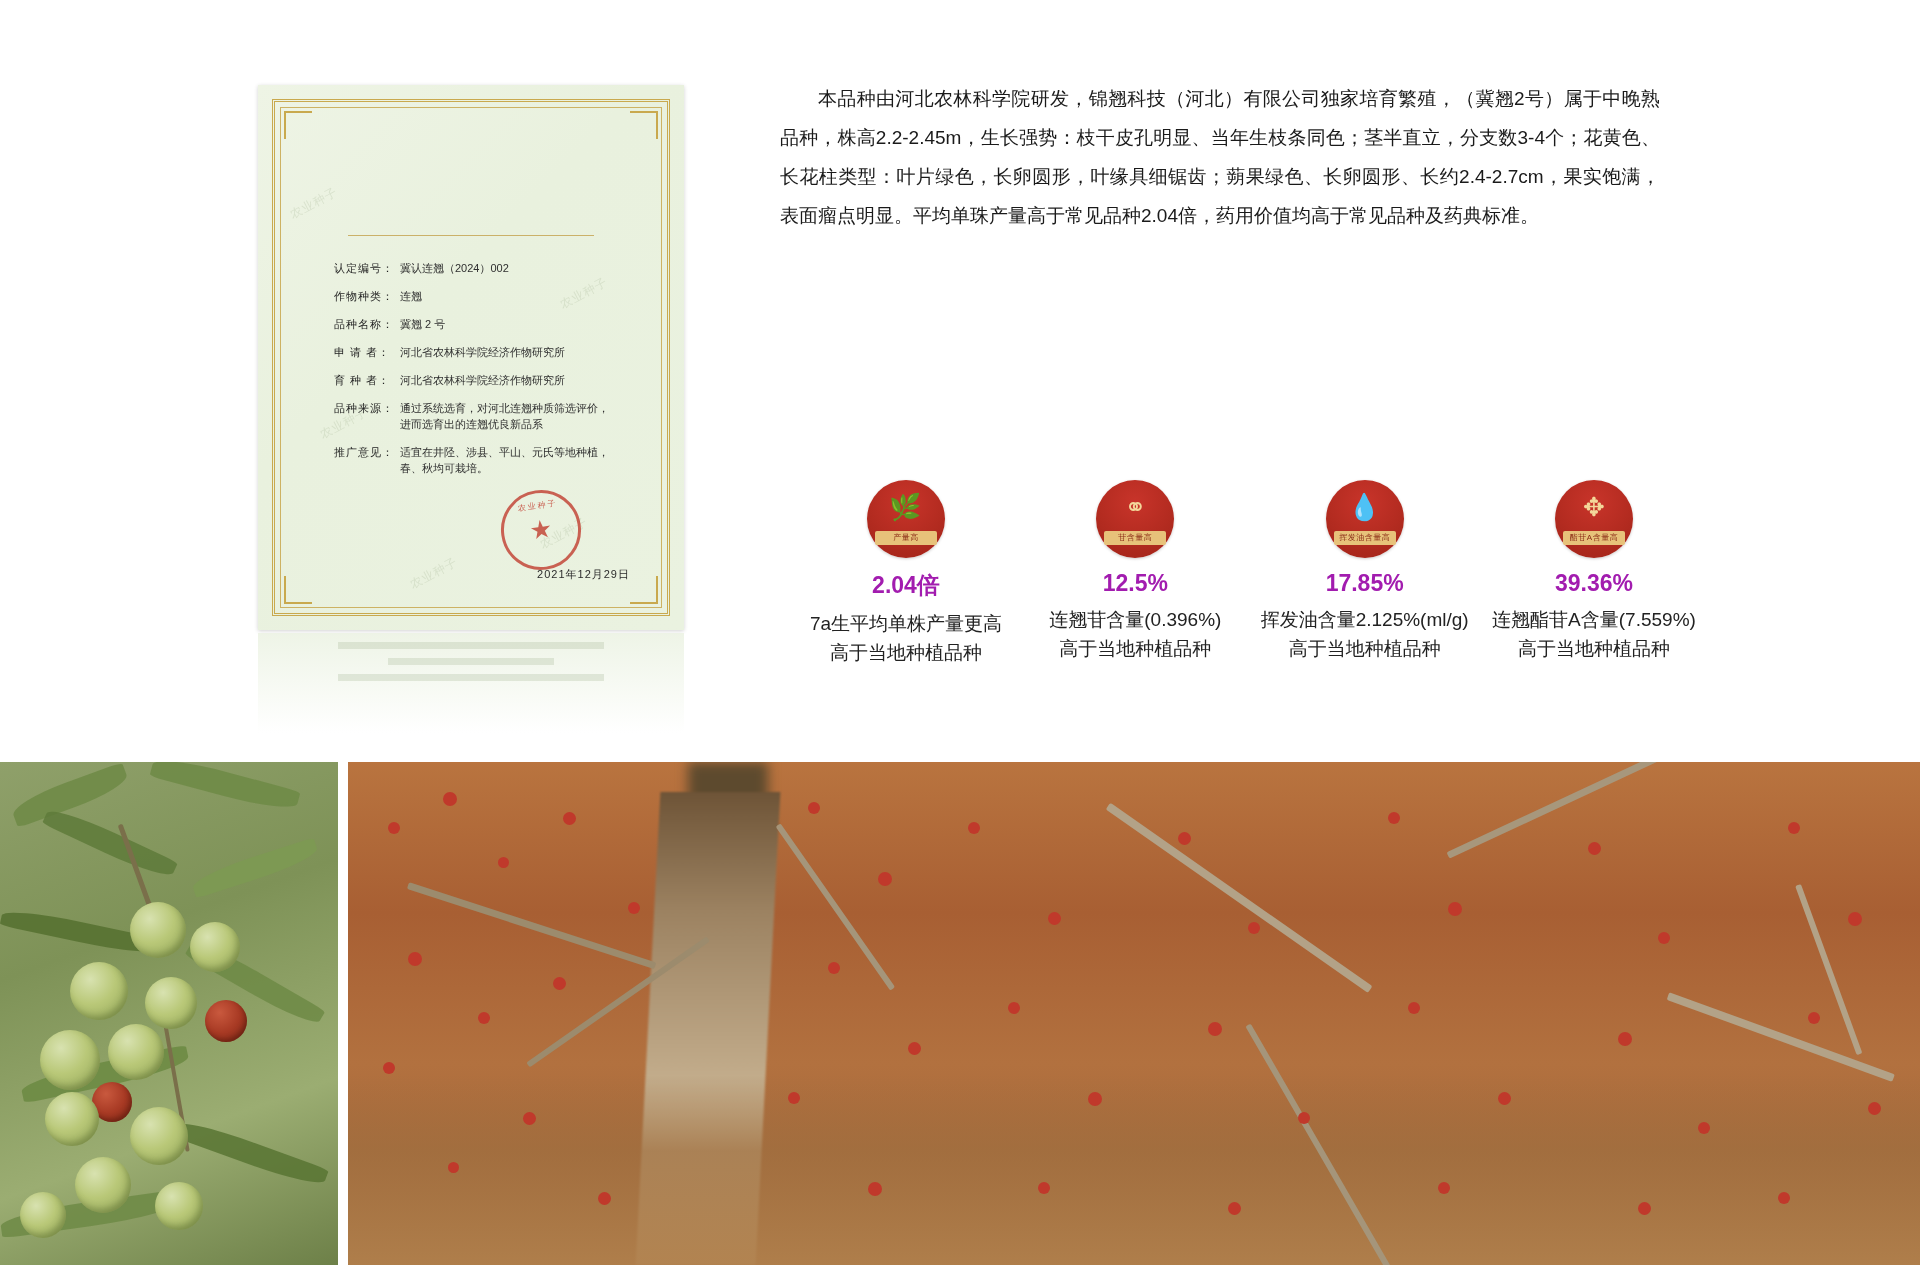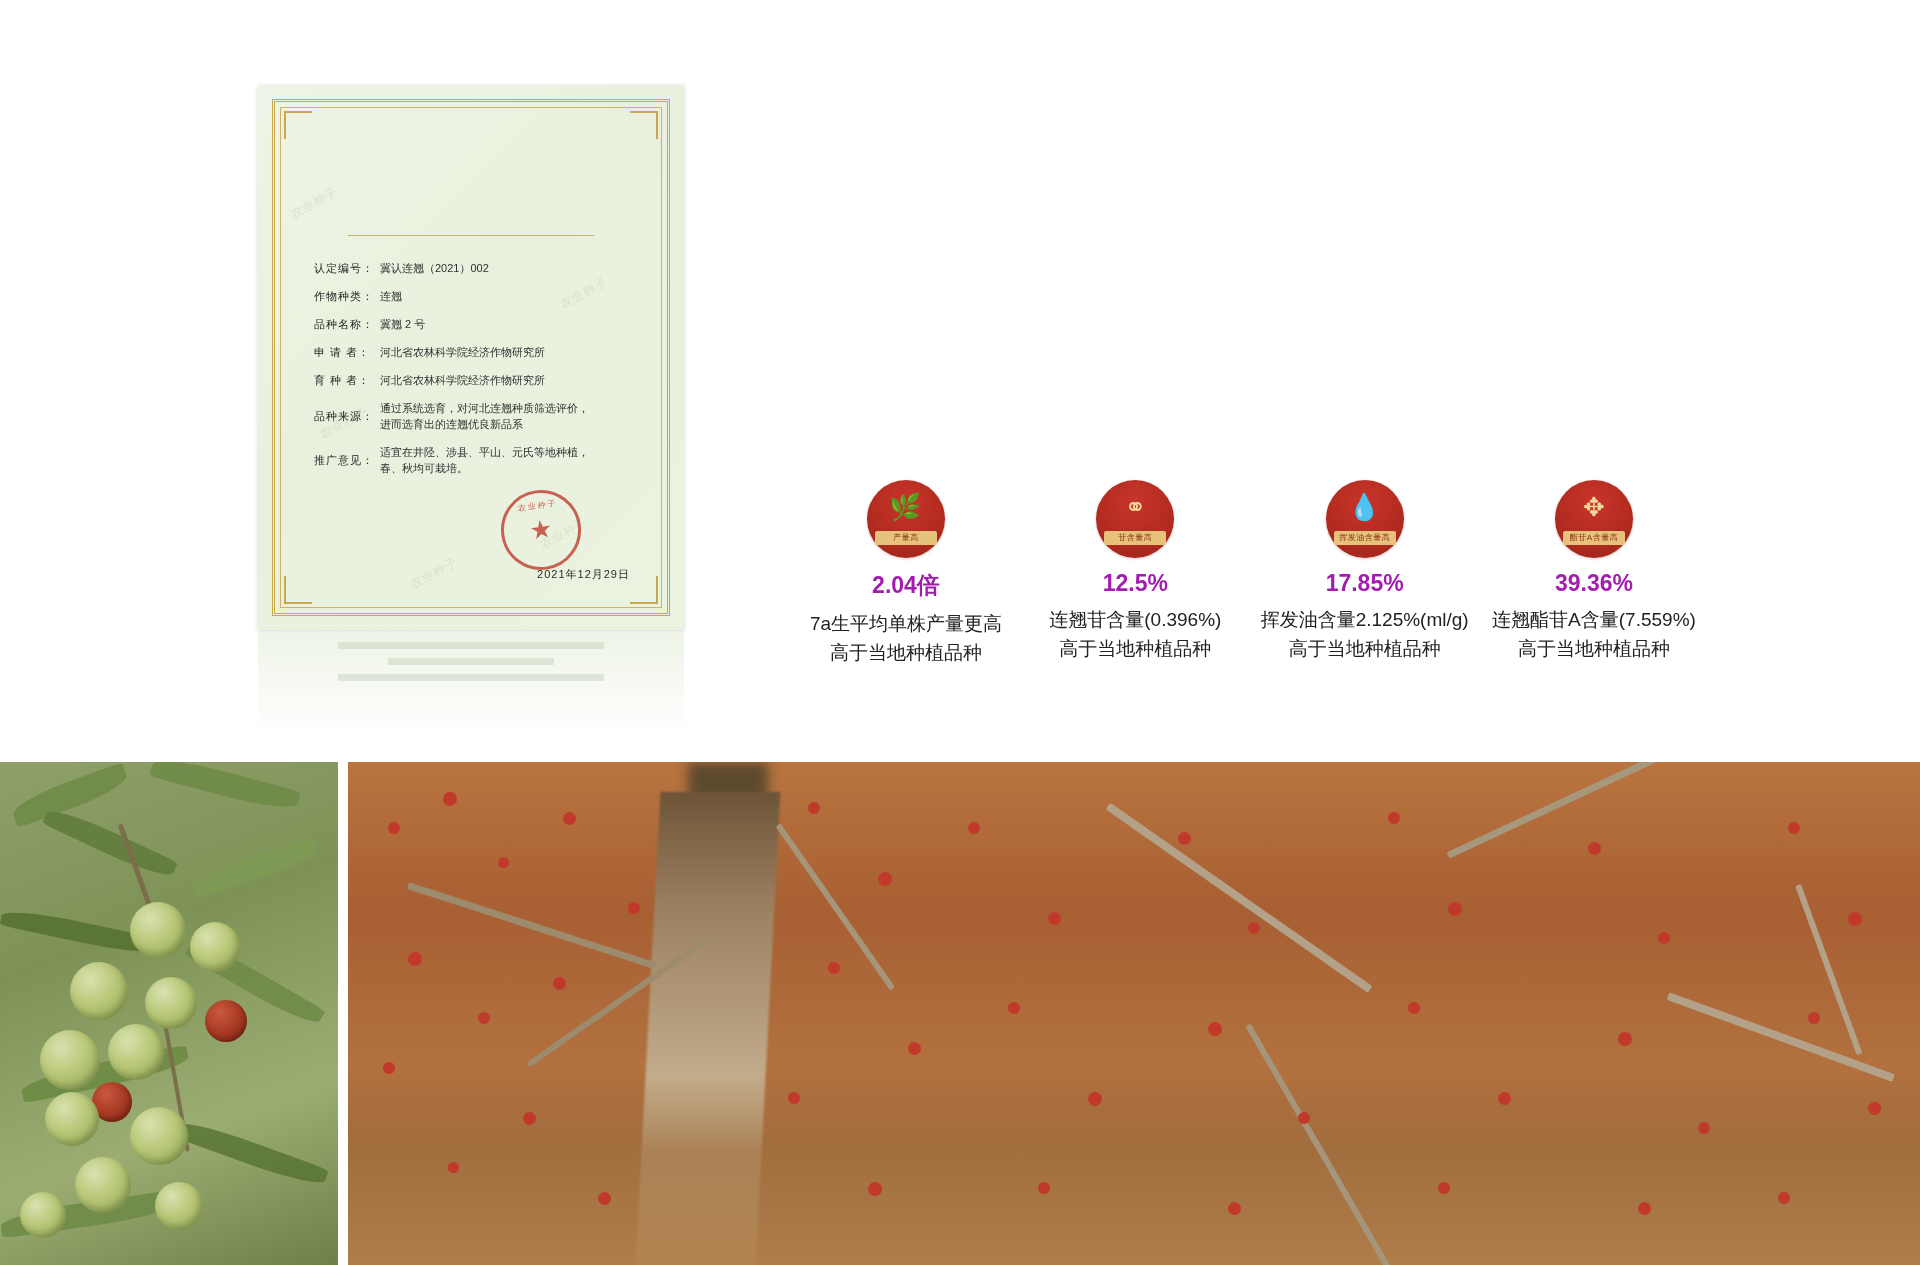--- a/index.html
+++ b/index.html
@@ -102,25 +102,26 @@
   }
 
   .cert-fields {
     position: absolute;
     left: 56px;
     right: 40px;
     top: 176px;
   }
   .cert-row {
     display: flex;
-    align-items: center;
+    align-items: flex-start;
     margin-bottom: 12px;
     font-size: 11px;
     color: #2e2e2e;
     line-height: 1.45;
+    margin-left: 20px;
   }
   .cert-label {
     width: 66px;
     flex: 0 0 66px;
     letter-spacing: 1px;
     color: #1f1f1f;
   }
   .cert-value {
     flex: 1;
     color: #2f2f2f;
@@ -363,21 +364,21 @@
       <div class="cert-wm" style="left:300px; top:200px;">农业种子</div>
       <div class="cert-wm" style="left:60px; top:330px;">农业种子</div>
       <div class="cert-wm" style="left:280px; top:440px;">农业种子</div>
       <div class="cert-wm" style="left:150px; top:480px;">农业种子</div>
 
       <div class="cert-underline"></div>
 
       <div class="cert-fields">
         <div class="cert-row">
           <div class="cert-label">认定编号：</div>
-          <div class="cert-value">冀认连翘（2021）002</div>
+          <div class="cert-value">冀认连翘（2024）002</div>
         </div>
         <div class="cert-row">
           <div class="cert-label">作物种类：</div>
           <div class="cert-value">连翘</div>
         </div>
         <div class="cert-row">
           <div class="cert-label">品种名称：</div>
           <div class="cert-value">冀翘 2 号</div>
         </div>
         <div class="cert-row">
@@ -412,20 +413,21 @@
     </div>
 
     <div class="cert-reflection">
       <div class="refl-line"></div>
       <div class="refl-line short"></div>
       <div class="refl-line"></div>
     </div>
   </div>
 
   <div class="right-col">
+    <p class="body-text">本品种由河北农林科学院研发，锦翘科技（河北）有限公司独家培育繁殖，（冀翘2号）属于中晚熟品种，株高2.2-2.45m，生长强势：枝干皮孔明显、当年生枝条同色；茎半直立，分支数3-4个；花黄色、长花柱类型：叶片绿色，长卵圆形，叶缘具细锯齿；蒴果绿色、长卵圆形、长约2.4-2.7cm，果实饱满，表面瘤点明显。平均单珠产量高于常见品种2.04倍，药用价值均高于常见品种及药典标准。</p>
   </div>
 
   <div class="stats">
 
     <div class="stat">
       <div class="stat-badge">
         <div class="glyph">🌿</div>
         <div class="ribbon">产量高</div>
       </div>
       <div class="stat-value">2.04倍</div>

